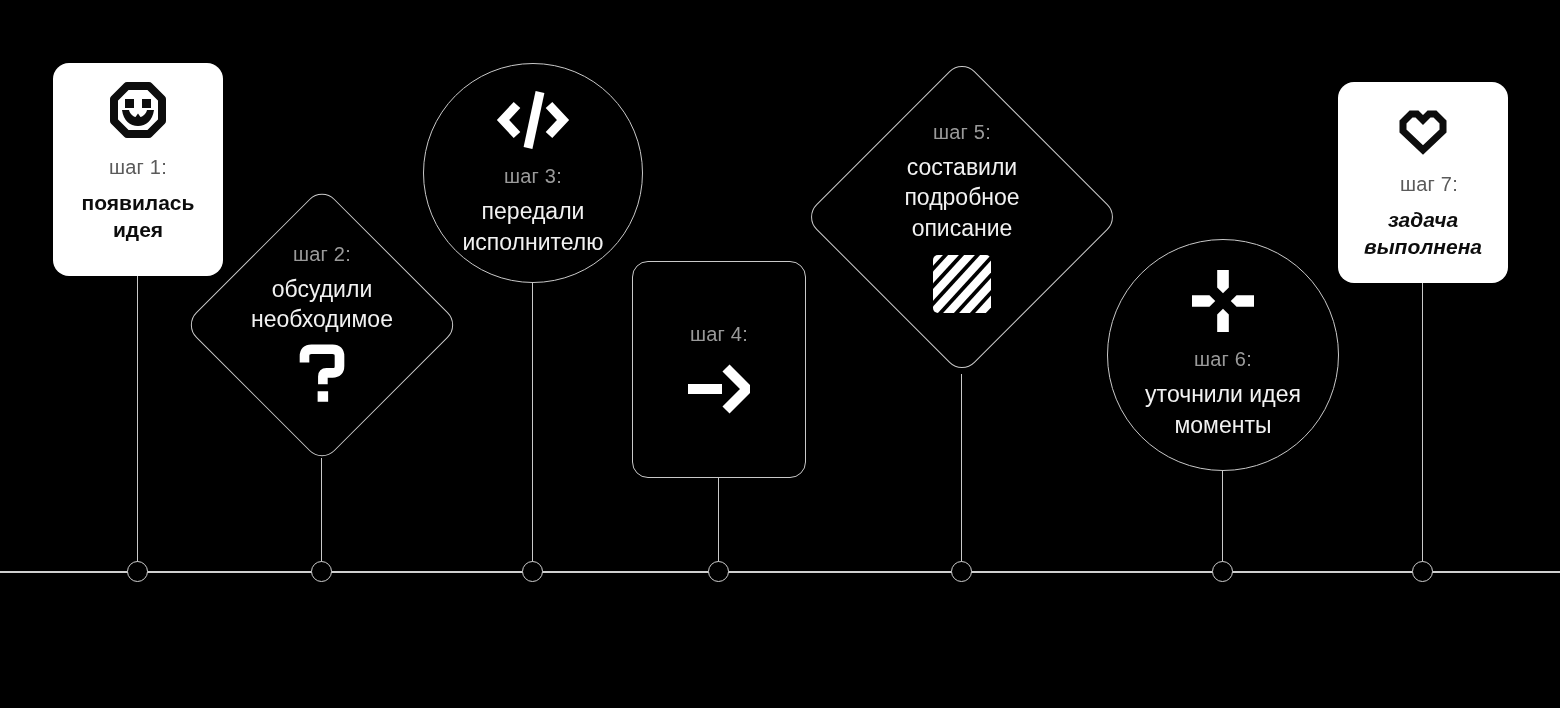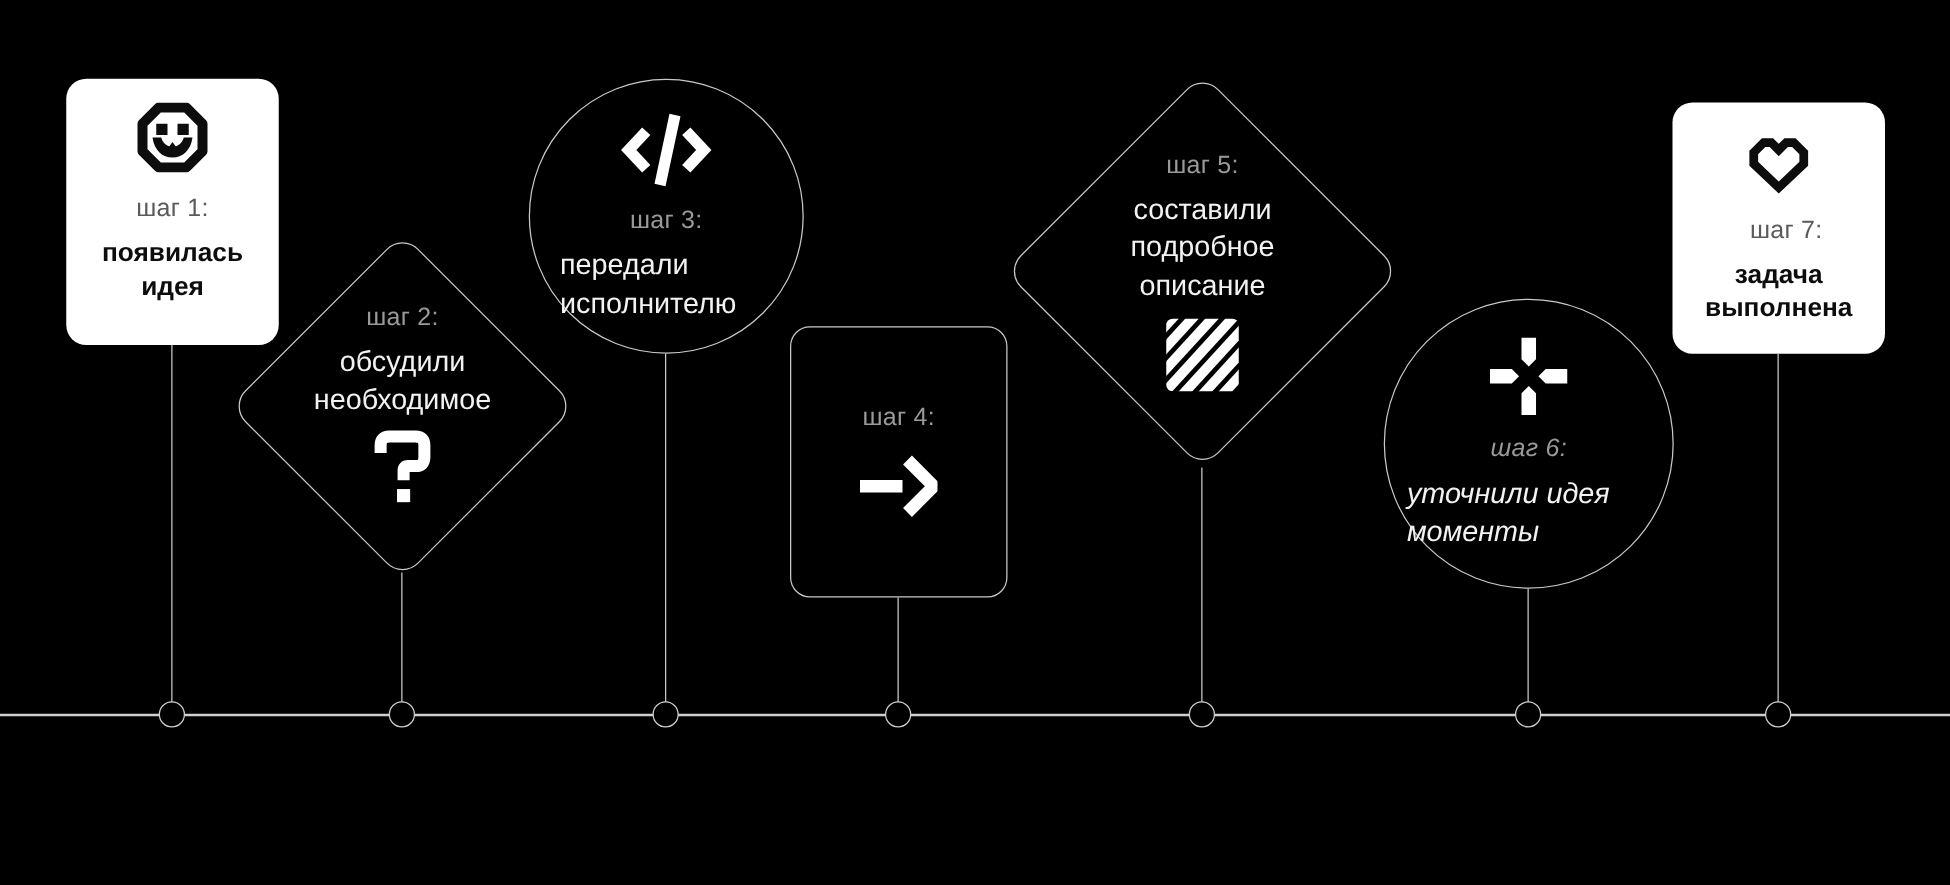--- a/index.html
+++ b/index.html
@@ -9,21 +9,21 @@
   }
   
   .card{
     position:absolute;background:#ffffff;border-radius:16px;
     display:flex;flex-direction:column;align-items:center;text-align:center;
     box-sizing:border-box;z-index:3;
   }
   .outline-circle{
     position:absolute;border:1px solid #c9c9c9;border-radius:50%;background:#000;
     display:flex;flex-direction:column;align-items:center;justify-content:center;
-    text-align:left;box-sizing:border-box;z-index:3;
+    text-align:center;box-sizing:border-box;z-index:3;
   }
   .outline-rect{
     position:absolute;border:1px solid #c9c9c9;border-radius:16px;background:#000;
     display:flex;flex-direction:column;align-items:center;justify-content:center;
     text-align:center;box-sizing:border-box;z-index:3;
   }
   .diamond{
     position:absolute;border:1px solid #c9c9c9;border-radius:18px;background:#000;
     transform:rotate(45deg);box-sizing:border-box;z-index:3;
   }
@@ -125,32 +125,32 @@
           <line x1="-22" y1="64" x2="42" y2="-6"></line>
           <line x1="-6" y1="64" x2="58" y2="-6"></line>
           <line x1="10" y1="64" x2="74" y2="-6"></line>
           <line x1="26" y1="64" x2="90" y2="-6"></line>
           <line x1="42" y1="64" x2="106" y2="-6"></line>
         </g>
       </svg>
     </div>
   </div>
 
-  <div class="outline-circle" style="left:1107px;top:239px;width:232px;height:232px;font-style:italic;">
+  <div class="outline-circle" style="left:1107px;top:239px;width:232px;height:232px;">
     <svg class="icon" width="62" height="62" viewBox="0 0 64 64">
       <path d="M26 0 H38 V18 L32 24 L26 18 Z" fill="#ffffff"></path>
       <path d="M64 26 V38 H46 L40 32 L46 26 Z" fill="#ffffff"></path>
       <path d="M38 64 H26 V46 L32 40 L38 46 Z" fill="#ffffff"></path>
       <path d="M0 38 V26 H18 L24 32 L18 38 Z" fill="#ffffff"></path>
     </svg>
     <div class="step-label" style="margin-top:16px;">шаг 6:</div>
     <div class="step-title" style="margin-top:8px;width:195px;">уточнили идея моменты</div>
   </div>
 
   <div class="card" style="left:1338px;top:82px;width:170px;height:201px;padding-top:25px;">
     <svg class="icon" width="58" height="50" viewBox="0 0 58 50">
       <path d="M9 15 L17 7 H23 L29 13 L35 7 H41 L49 15 V24 L29 43 L9 24 Z" fill="none" stroke="#0d0d0d" stroke-width="7" stroke-linejoin="miter"></path>
     </svg>
     <div class="step-label" style="margin-top:16px;margin-left:12px;">шаг 7:</div>
-    <div class="step-title" style="margin-top:10px;width:130px;">задача выполнена</div>
+    <div class="step-title" style="margin-top:10px;width:130px;font-style:italic;">задача выполнена</div>
   </div>
 
 </div>
 
 </body></html>

